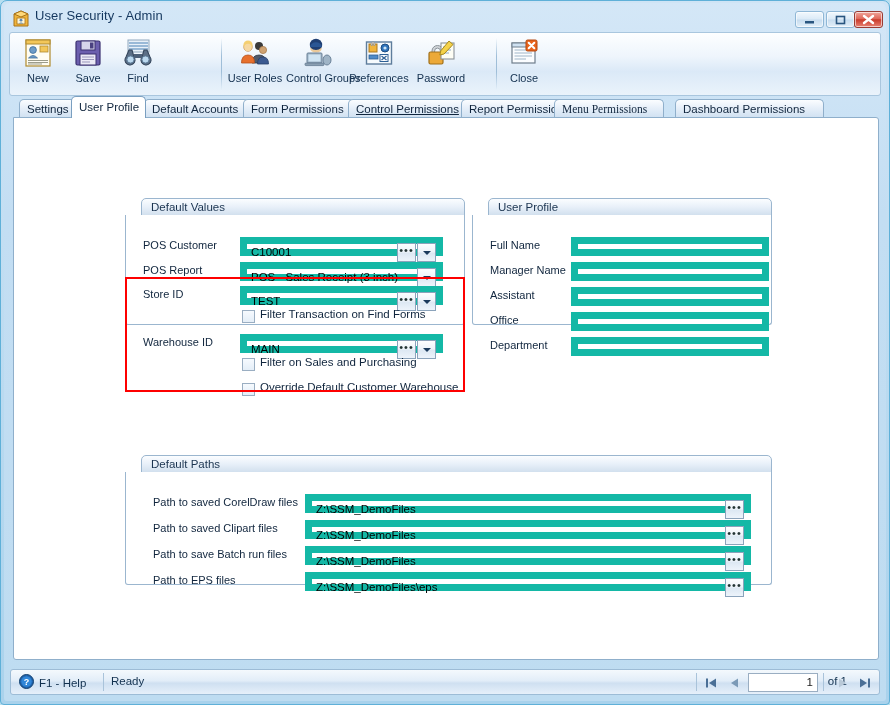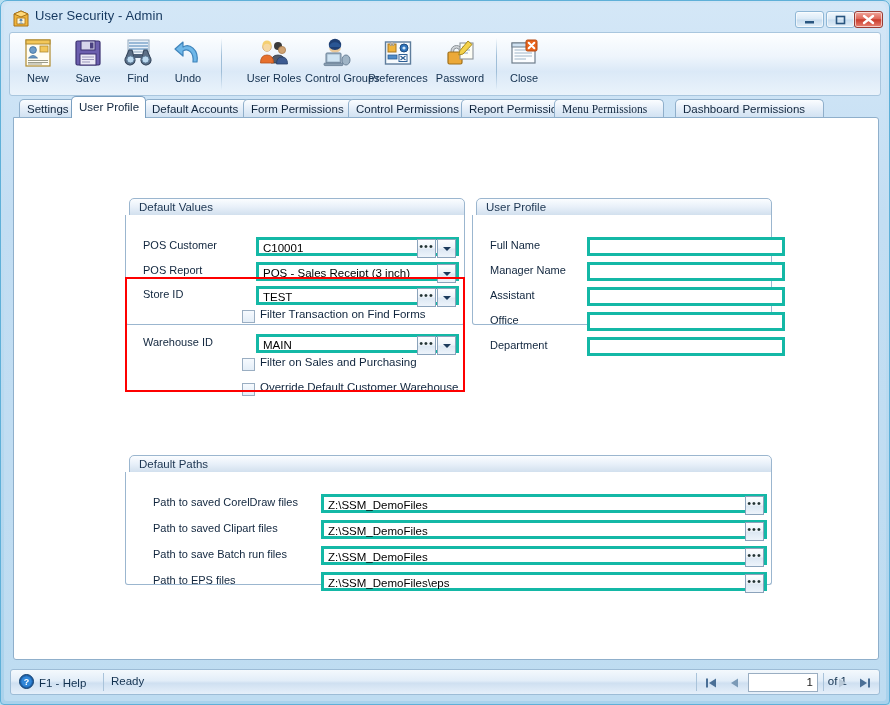--- a/index.html
+++ b/index.html
@@ -121,21 +121,21 @@
     position: absolute;
     left: 9px; top: 114px; right: 7px; bottom: 41px;
     background: #ffffff;
     border: 1px solid #8fafcb;
     border-radius: 0 3px 3px 3px;
   }
 
   
   .groupbox { position: absolute; }
   .gb-head {
-    position: absolute; left: 4px; top: 0; right: 0; height: 18px;
+    position: absolute; left: 16px; top: 0; right: 0; height: 18px;
     background: linear-gradient(180deg,#fbfdff 0%, #e8f0f9 50%, #d2e0ee 100%);
     border: 1px solid #9bb6cf;
     border-radius: 5px 5px 0 0;
   }
   .gb-title {
     position: absolute; left: 9px; top: 2px;
     font-size: 11.5px; color: #1b3450;
     white-space: nowrap;
   }
   .gb-body {
@@ -149,23 +149,22 @@
   
   .flabel {
     position: absolute;
     font-size: 11px;
     color: #10253d;
     white-space: nowrap;
   }
   .tbox {
     position: absolute;
     background: #ffffff;
-    border: 3px solid #14b8a6;
+    border: 7px solid #14b8a6;
     height: 19px;
-    margin-left: 16px;
   }
   .tbox .val {
     position: absolute; left: 4px; top: 2px;
     font-size: 11.5px; color: #000;
     white-space: nowrap;
   }
   .sqbtn {
     position: absolute; top: -1px;
     width: 19px; height: 19px;
     border: 1px solid #8ba3bb;
@@ -318,33 +317,25 @@
             <path d="M22 13 L20 20 a5 5 0 1 0 8 0 L25 13 Z" fill="#5c6f86" stroke="#35465c" stroke-width="1.1"></path>
             <circle cx="8.5" cy="22.5" r="3.6" fill="#bcd9ef" stroke="#5d7c99" stroke-width="1"></circle>
             <circle cx="23.5" cy="22.5" r="3.6" fill="#bcd9ef" stroke="#5d7c99" stroke-width="1"></circle>
             <rect x="12" y="17" width="8" height="4" fill="#4d6078"></rect>
           </svg>
         </div>
         <div class="tblabel">Find</div>
       </div>
 
 
-      <div class="tbitem">
-        <div class="tbicon">
-          <svg width="32" height="32" viewBox="0 0 32 32">
-            <path d="M25 25 C27 12 17 6 11 10 L11 5 L3 12 L11 19 L11 14 C16 11 22 15 21 25 Z" fill="#6fb7e8" stroke="#3f84bb" stroke-width="1.2" stroke-linejoin="round"></path>
-          </svg>
-        </div>
-        <div class="tblabel">Undo</div>
-      </div>
     </div>
 
     <div class="tb-sep" style="left:211px;"></div>
 
-    <div class="tb-group" style="left:214px;margin-left:19px;">
+    <div class="tb-group" style="left:214px;">
       <div class="tbitem wide">
         <div class="tbicon">
           <svg width="32" height="32" viewBox="0 0 32 32">
             <circle cx="20" cy="9" r="4" fill="#3a3a3a"></circle>
             <path d="M13 26 q0-8 7-8 q7 0 7 8 z" fill="#4f5a6b" stroke="#2e3642" stroke-width=".8"></path>
             <circle cx="9" cy="10" r="4.2" fill="#f0c08a" stroke="#c08a4c" stroke-width=".8"></circle>
             <path d="M2.5 26 q0-8 6.5-8 q6.5 0 6.5 8 z" fill="#e7702d" stroke="#b5501a" stroke-width=".8"></path>
             <circle cx="9" cy="8" r="4.6" fill="#f4cf72"></circle>
             <circle cx="9" cy="10.4" r="3.6" fill="#f6d8a2"></circle>
             <circle cx="24" cy="13" r="3.6" fill="#cfa373" stroke="#a87c4e" stroke-width=".8"></circle>
@@ -420,21 +411,21 @@
         <div class="tblabel">Close</div>
       </div>
     </div>
   </div>
 
   <div id="tabstrip">
     <div class="tab" style="left:6px;   width:56px;">Settings</div>
     <div class="tab active" style="left:58px;  width:75px;">User Profile</div>
     <div class="tab" style="left:131px; width:105px;">Default Accounts</div>
     <div class="tab" style="left:230px; width:111px;">Form Permissions</div>
-    <div class="tab" style="left:335px; width:119px;">Control Permissions</div>
+    <div class="tab" style="left:335px; width:119px;text-decoration:underline;">Control Permissions</div>
     <div class="tab" style="left:448px; width:116px;">Report Permissions</div>
     <div class="tab" style="left:541px; width:110px;font-family:Liberation Serif, serif;">Menu Permissions</div>
     <div class="tab" style="left:662px; width:149px;">Dashboard Permissions</div>
   </div>
 
   <div id="page">
 
     <div class="groupbox" style="left:111px; top:80px; width:340px; height:127px;">
       <div class="gb-head">
         <span class="gb-title">Default Values</span>

